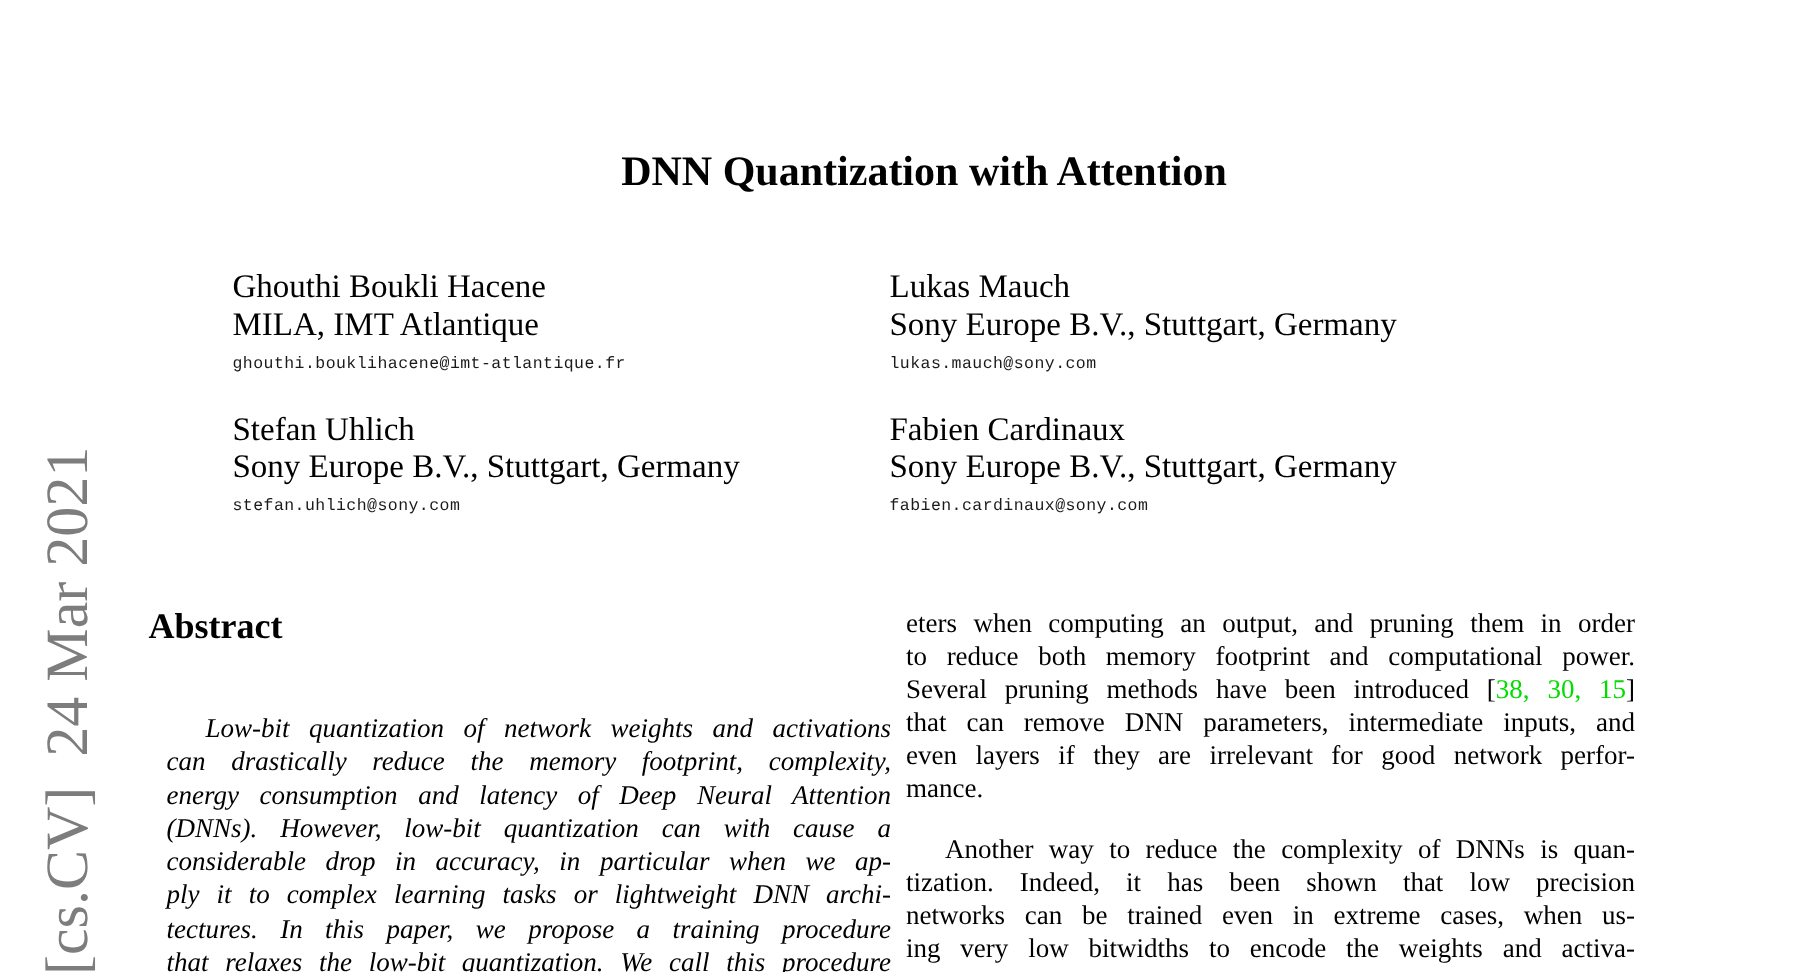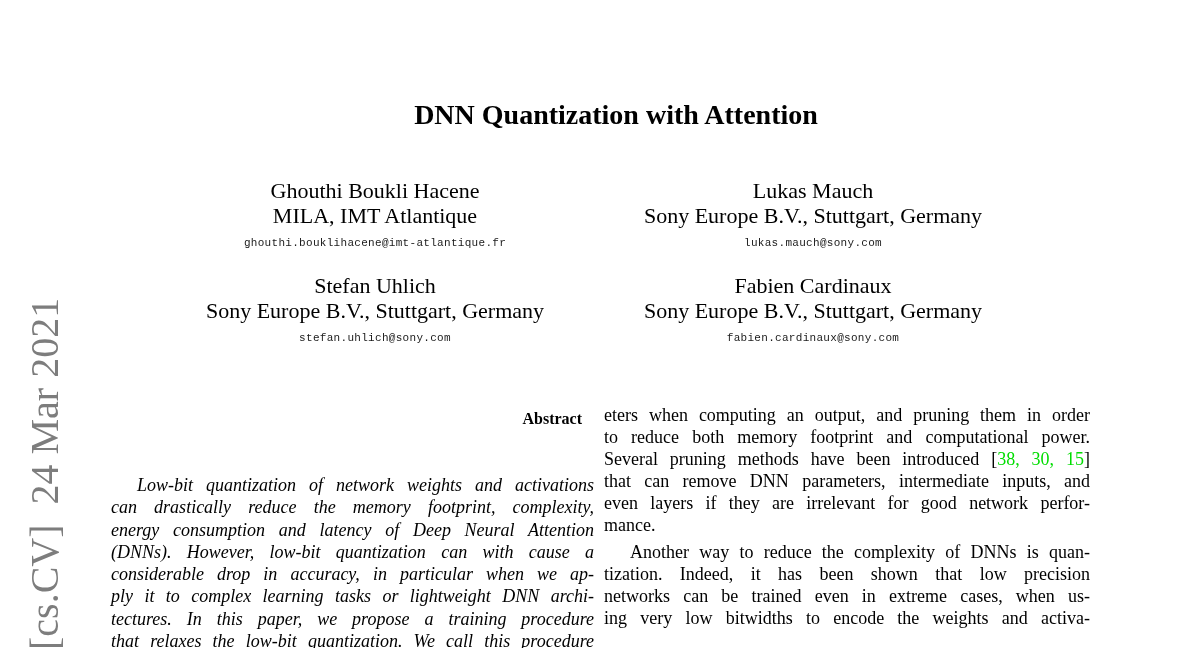--- a/index.html
+++ b/index.html
@@ -37,60 +37,60 @@
     text-align: center;
     font-weight: bold;
     font-size: 28px;
     line-height: 32px;
     padding-left: 48px;
   }
 
   .author-block {
     position: absolute;
     width: 440px;
-    text-align: center;
+    text-align: left;
   }
   .author-block.r1l { left: 155px; top: 178px; }
   .author-block.r1r { left: 593px; top: 178px; }
   .author-block.r2l { left: 155px; top: 273px; }
   .author-block.r2r { left: 593px; top: 273px; }
   .author-name, .author-affil { font-size: 22px; line-height: 25px; }
   .author-email {
     font-family: "Liberation Mono", "DejaVu Sans Mono", monospace;
     font-size: 11px;
     margin-top: 9px;
     color: #1a1a1a;
     letter-spacing: 0.3px;
   }
 
   .abstract-heading {
     position: absolute;
     left: 99px; top: 406px; width: 483px;
-    text-align: right;
+    text-align: left;
     font-weight: bold;
-    font-size: 16px;
+    font-size: 24px;
     line-height: 25px;
   }
 
   .abstract-body {
     position: absolute;
     left: 111px; top: 458px; width: 483px;
     font-style: italic;
     font-size: 18px;
     line-height: 22.3px;
     margin-top: 16px;
   }
 
   .right-column {
     position: absolute;
     left: 604px; top: 404px; width: 486px;
     font-size: 18px;
     line-height: 22px;
   }
-  .para-gap { margin-top: 5px; }
+  .para-gap { margin-top: 19px; }
 
   .line { text-align: justify; text-align-last: justify; }
   .line.last { text-align-last: left; }
   .line.indent { text-indent: 26px; }
 
   .cite { color: var(--cite); }
 </style>
 </head>
 <body>
 

